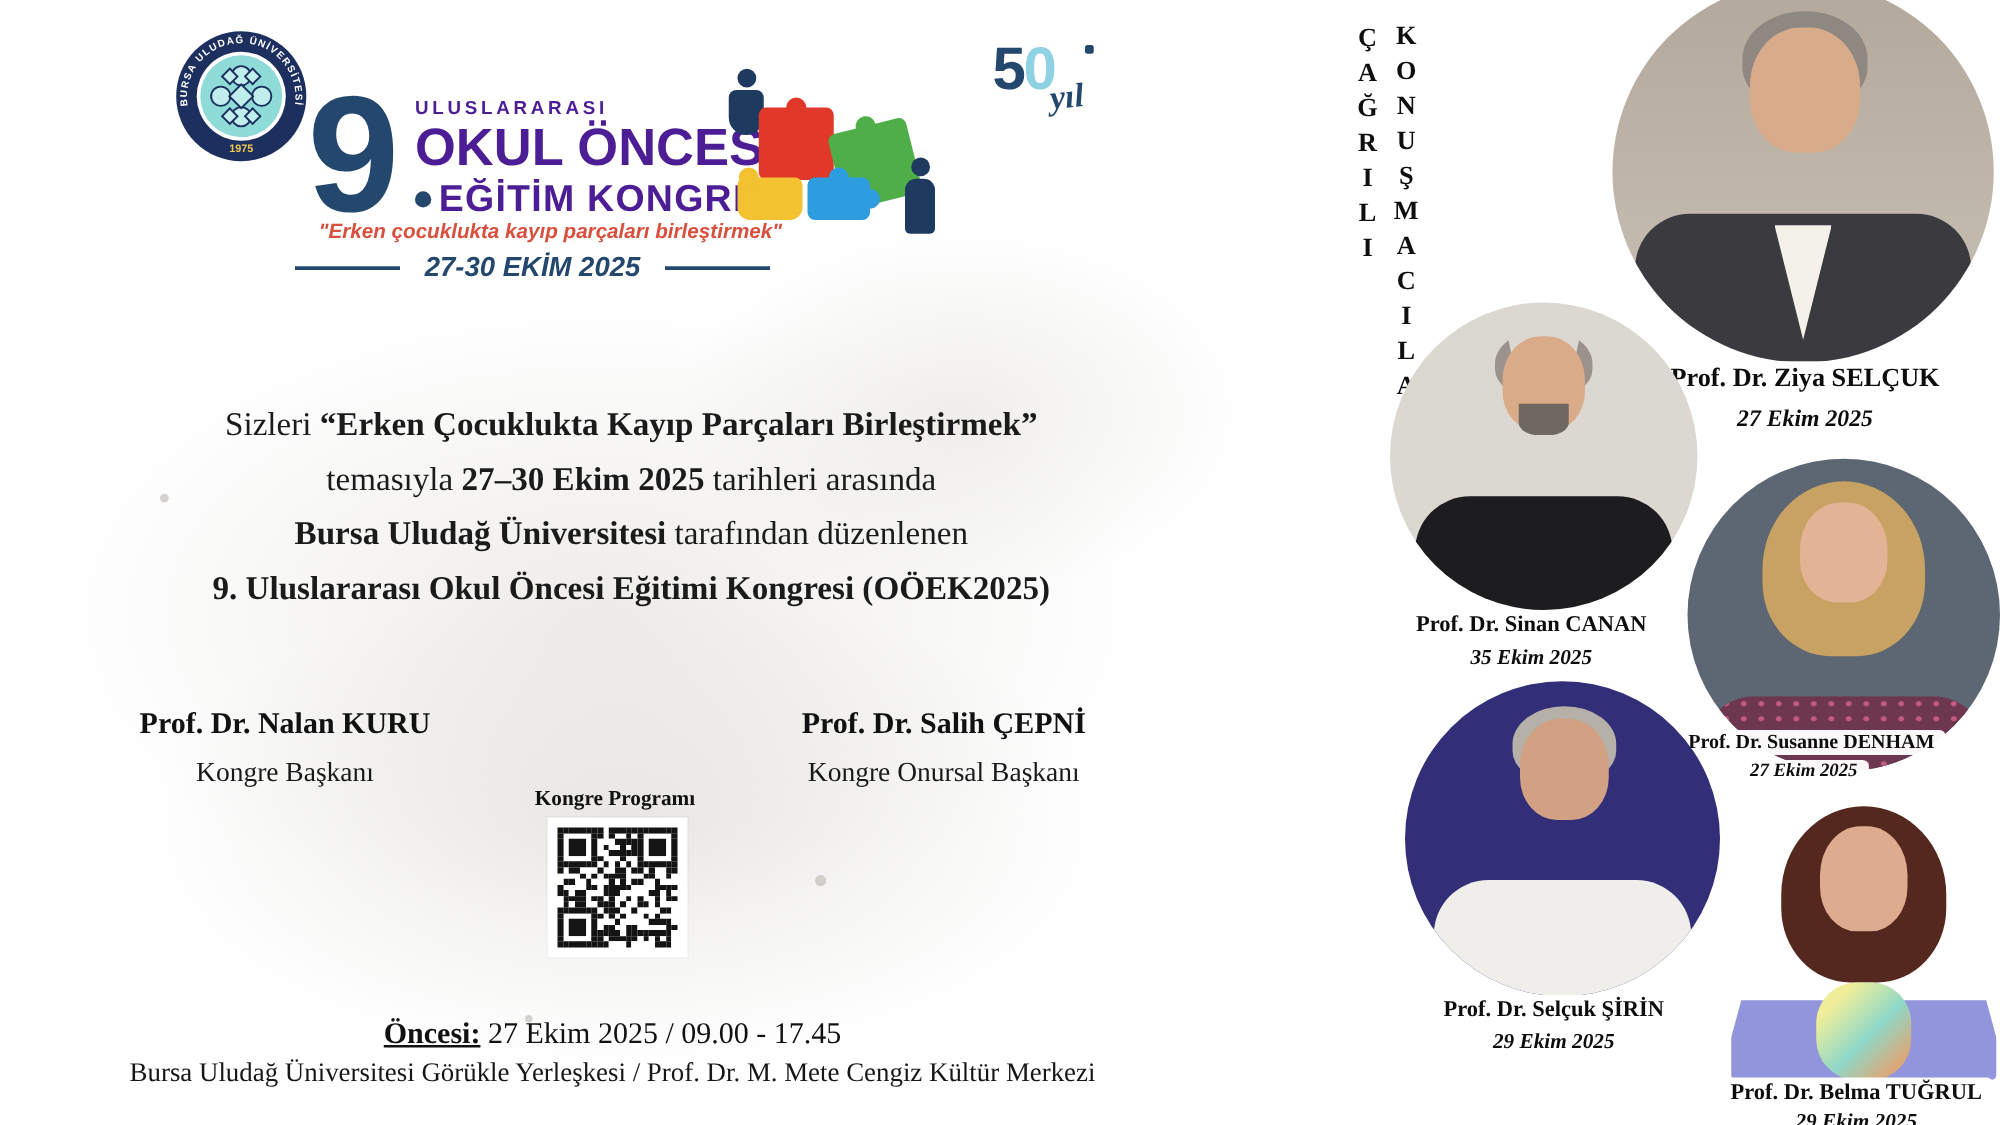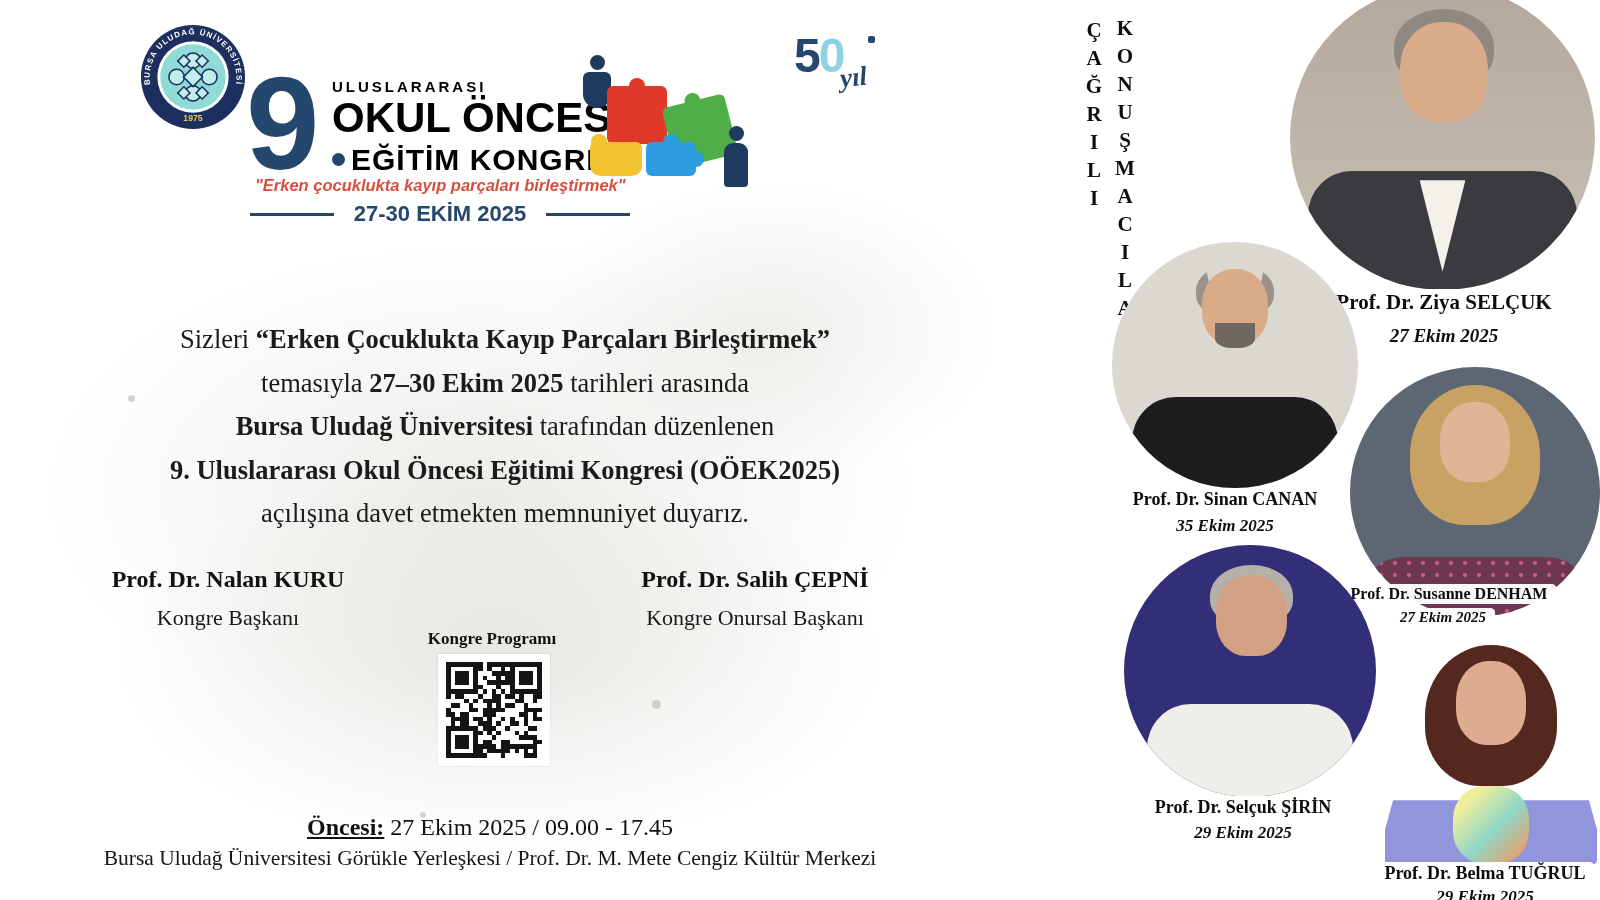--- a/index.html
+++ b/index.html
@@ -14,29 +14,29 @@
       background:radial-gradient(ellipse at 50% 50%, rgba(216,213,206,.5), rgba(216,213,206,0) 72%);}
   .b3{left:540px;top:180px;width:460px;height:300px;
       background:radial-gradient(ellipse at 50% 50%, rgba(229,227,222,.6), rgba(229,227,222,0) 70%);}
   .speck{position:absolute;border-radius:50%;background:rgba(180,177,170,.55);}
 
   
   .uni-logo{position:absolute;left:140px;top:24px;width:106px;height:106px;}
   .congress{position:absolute;left:246px;top:62px;width:540px;height:175px;}
   .num9{position:absolute;left:0;top:-4px;font-family:"Liberation Sans",sans-serif;
         font-weight:700;font-size:132px;line-height:1;color:#24476d;letter-spacing:-4px;}
-  .clines{position:absolute;left:86px;top:16px;white-space:nowrap;font-family:"Liberation Sans",sans-serif;color:#000000;}
+  .clines{position:absolute;left:86px;top:16px;white-space:nowrap;font-family:"Liberation Sans",sans-serif;color:#4c1d95;}
   .cl1{font-size:15px;font-weight:700;letter-spacing:3px;}
   .cl2{font-size:42px;font-weight:700;letter-spacing:0px;line-height:1.0;margin-top:2px;}
   .cl3{font-size:30px;font-weight:700;letter-spacing:1px;line-height:1.1;margin-top:4px;display:flex;align-items:center;gap:6px;}
   .period-dot{display:inline-block;width:13px;height:13px;border-radius:50%;background:#24476d;}
   .tagline{position:absolute;left:255px;top:176px;width:360px;text-align:center;
            font-family:"Liberation Sans",sans-serif;font-style:italic;font-weight:700;
            font-size:16.5px;color:#d94f3d;white-space:nowrap;}
-  .dates-row{position:absolute;left:250px;top:201px;width:380px;display:flex;align-items:center;gap:20px;}
+  .dates-row{position:absolute;left:236px;top:201px;width:380px;display:flex;align-items:center;gap:20px;font-style:italic;}
   .dash{height:3px;background:#24476d;flex:1;}
   .dates-txt{font-family:"Liberation Sans",sans-serif;font-weight:700;font-size:22px;color:#24476d;white-space:nowrap;}
 
   
   .piece{position:absolute;border-radius:6px;}
   .piece::before{content:'';position:absolute;width:16px;height:16px;border-radius:50%;background:inherit;
                  top:-8px;left:50%;transform:translateX(-50%);}
   .piece.nub-r::after{content:'';position:absolute;width:16px;height:16px;border-radius:50%;background:inherit;
                  right:-8px;top:50%;transform:translateY(-50%);}
   .p-red{left:607px;top:86px;width:60px;height:58px;background:#e0392a;}
@@ -218,21 +218,20 @@
     <span class="a5">5</span><span class="a0">0</span>
     <span class="adot"></span>
     <span class="ayil">yıl</span>
   </div>
 
   <div class="invite">
     <div><span>Sizleri </span><b>“Erken Çocuklukta Kayıp Parçaları Birleştirmek”</b></div>
     <div><span>temasıyla </span><b>27–30 Ekim 2025</b><span> tarihleri arasında</span></div>
     <div><b>Bursa Uludağ Üniversitesi</b><span> tarafından düzenlenen</span></div>
     <div><b>9. Uluslararası Okul Öncesi Eğitimi Kongresi (OÖEK2025)</b></div>
-    <div><span>açılışına davet etmekten memnuniyet duyarız.</span></div>
   </div>
 
   <div class="chair chair-left">
     <div class="chair-name">Prof. Dr. Nalan KURU</div>
     <div class="chair-role">Kongre Başkanı</div>
   </div>
   <div class="chair chair-right">
     <div class="chair-name">Prof. Dr. Salih ÇEPNİ</div>
     <div class="chair-role">Kongre Onursal Başkanı</div>
   </div>

